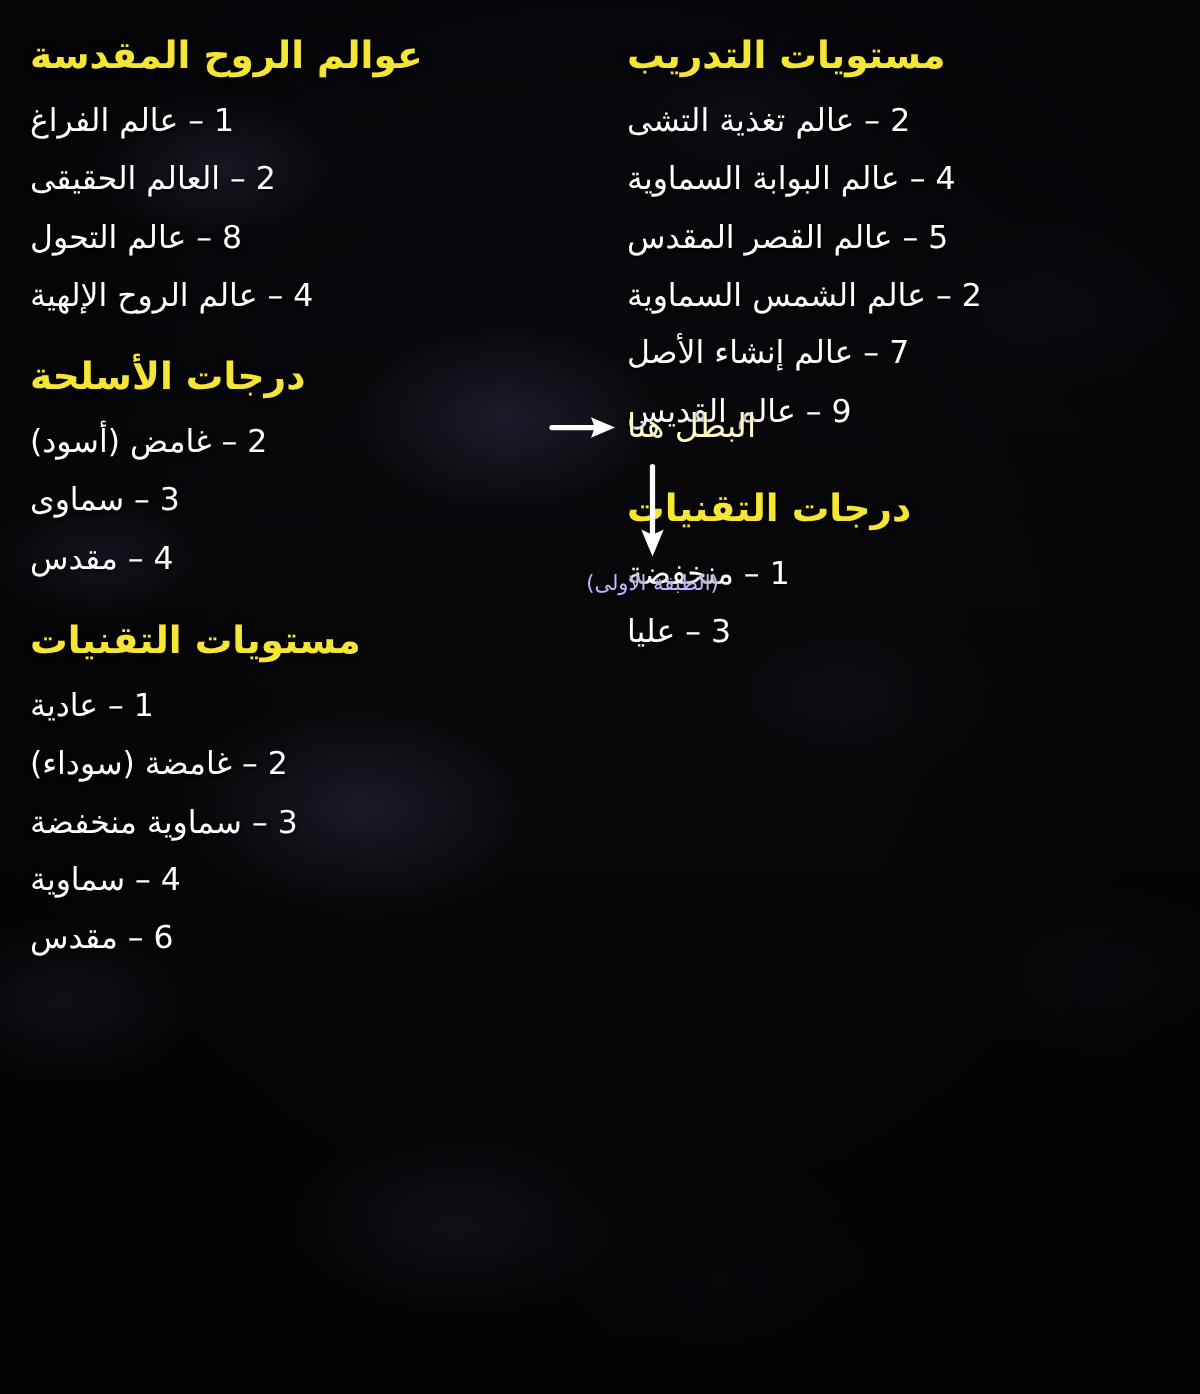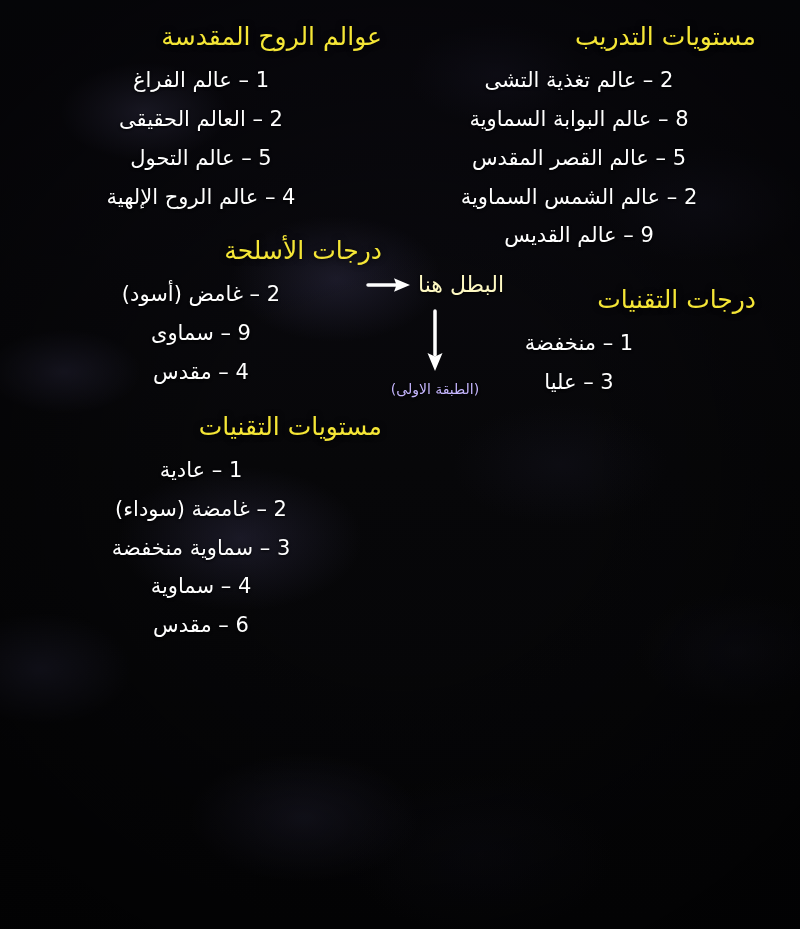--- a/index.html
+++ b/index.html
@@ -42,45 +42,45 @@
       radial-gradient(ellipse 70% 60% at 50% 50%, rgba(0,0,0,0) 30%, rgba(0,0,0,0.55) 100%);
     pointer-events: none;
   }
   .column {
     position: absolute;
     top: 0;
     height: 929px;
     box-sizing: border-box;
   }
   #col-right {
-    right: 16px;
+    right: 0;
     width: 400px;
     padding: 16px 28px 14px 18px;
   }
   #col-left {
     left: 0;
     width: 400px;
     padding: 16px 18px 0 20px;
   }
   .section {
     margin-bottom: 6px;
   }
   .section-title {
     color: #f5e636;
     font-size: 25px;
-    font-weight: normal;
-    text-align: right;
+    font-weight: bold;
+    text-align: left;
     letter-spacing: 0px;
     margin: 6px 0 10px 0;
     text-shadow: 0 0 6px rgba(0,0,0,0.9);
   }
   .item {
     color: #ffffff;
     font-size: 21px;
-    text-align: center;
+    text-align: left;
     line-height: 1.85;
     white-space: nowrap;
     text-shadow: 0 1px 3px rgba(0,0,0,0.95);
   }
   #center-note {
     position: absolute;
     left: 345px;
     top: 272px;
     width: 180px;
     text-align: center;
@@ -123,52 +123,53 @@
 <div id="page">
 
   <div id="bg-damask"></div>
   <div id="bg-vignette"></div>
 
   <div class="column" id="col-right">
 
     <div class="section">
       <div class="section-title">مستويات التدريب</div>
       <div class="item">2 – عالم تغذية التشى</div>
-      <div class="item">8 – عالم البوابة السماوية</div>
+      <div class="item">4 – عالم البوابة السماوية</div>
       <div class="item">5 – عالم القصر المقدس</div>
       <div class="item">2 – عالم الشمس السماوية</div>
+      <div class="item">7 – عالم إنشاء الأصل</div>
       <div class="item">9 – عالم القديس</div>
     </div>
 
     <div class="spacer-md"></div>
 
     <div class="section">
       <div class="section-title">درجات التقنيات</div>
       <div class="item">1 – منخفضة</div>
       <div class="item">3 – عليا</div>
     </div>
 
   </div>
 
   <div class="column" id="col-left">
 
     <div class="section">
       <div class="section-title">عوالم الروح المقدسة</div>
       <div class="item">1 – عالم الفراغ</div>
       <div class="item">2 – العالم الحقيقى</div>
-      <div class="item">5 – عالم التحول</div>
+      <div class="item">8 – عالم التحول</div>
       <div class="item">4 – عالم الروح الإلهية</div>
     </div>
 
     <div class="spacer-sm"></div>
 
     <div class="section">
       <div class="section-title">درجات الأسلحة</div>
       <div class="item">2 – غامض (أسود)</div>
-      <div class="item">9 – سماوى</div>
+      <div class="item">3 – سماوى</div>
       <div class="item">4 – مقدس</div>
     </div>
 
     <div class="spacer-sm"></div>
 
     <div class="section">
       <div class="section-title">مستويات التقنيات</div>
       <div class="item">1 – عادية</div>
       <div class="item">2 – غامضة (سوداء)</div>
       <div class="item">3 – سماوية منخفضة</div>

